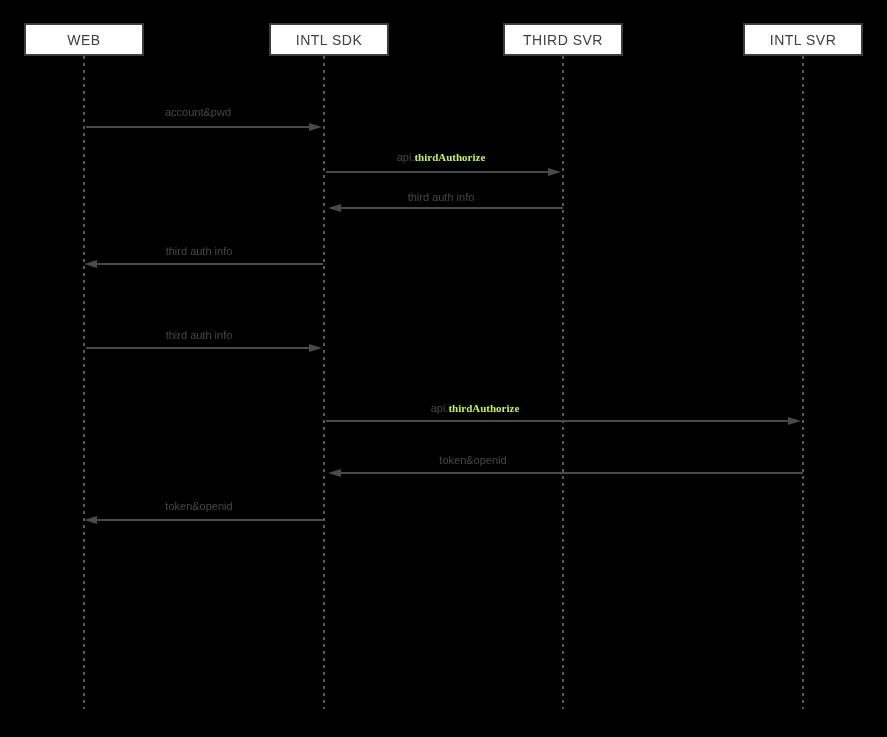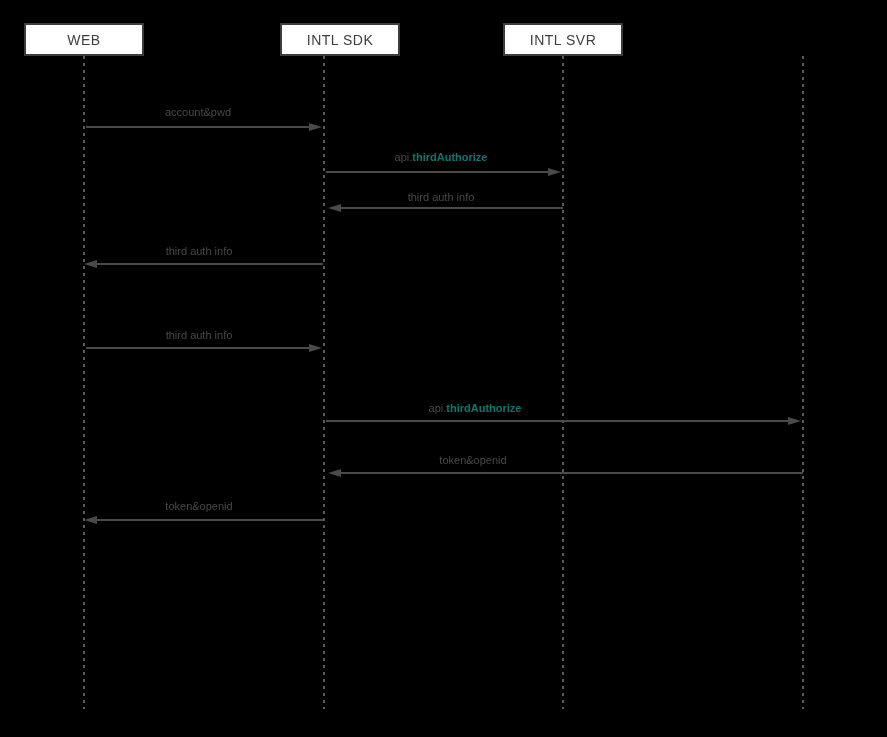--- a/index.html
+++ b/index.html
@@ -40,22 +40,23 @@
     );
   }
   .msg-label {
     position: absolute;
     transform: translateX(-50%);
     font-size: 11px;
     color: #48484a;
     white-space: nowrap;
   }
   .msg-label .hl {
-    color: #0f766e;
+    color: #bef264;
     font-weight: bold;
+    font-family: Liberation Serif, serif;
   }
   .msg-line {
     position: absolute;
     height: 2px;
     background: #4a4a4c;
   }
   .arrowhead {
     position: absolute;
     width: 0;
     height: 0;
@@ -71,24 +72,27 @@
 <div id="canvas">
 
   <div class="lifeline" style="left:83px"></div>
   <div class="lifeline" style="left:323px"></div>
   <div class="lifeline" style="left:562px"></div>
   <div class="lifeline" style="left:802px"></div>
 
   <div class="actor-box" style="left:24px">
     <span>WEB</span>
   </div>
-  <div class="actor-box" style="left:280px">
+  <div class="actor-box" style="left:269px">
     <span>INTL SDK</span>
   </div>
   <div class="actor-box" style="left:503px">
+    <span>THIRD SVR</span>
+  </div>
+  <div class="actor-box" style="left:743px">
     <span>INTL SVR</span>
   </div>
 
   <div>
     <div class="msg-label" style="left:198px; top:106px">account&amp;pwd</div>
     <div class="msg-line" style="left:86px; top:126px; width:223px"></div>
     <div class="arrowhead right" style="left:309px; top:123px"></div>
   </div>
 
   <div>

